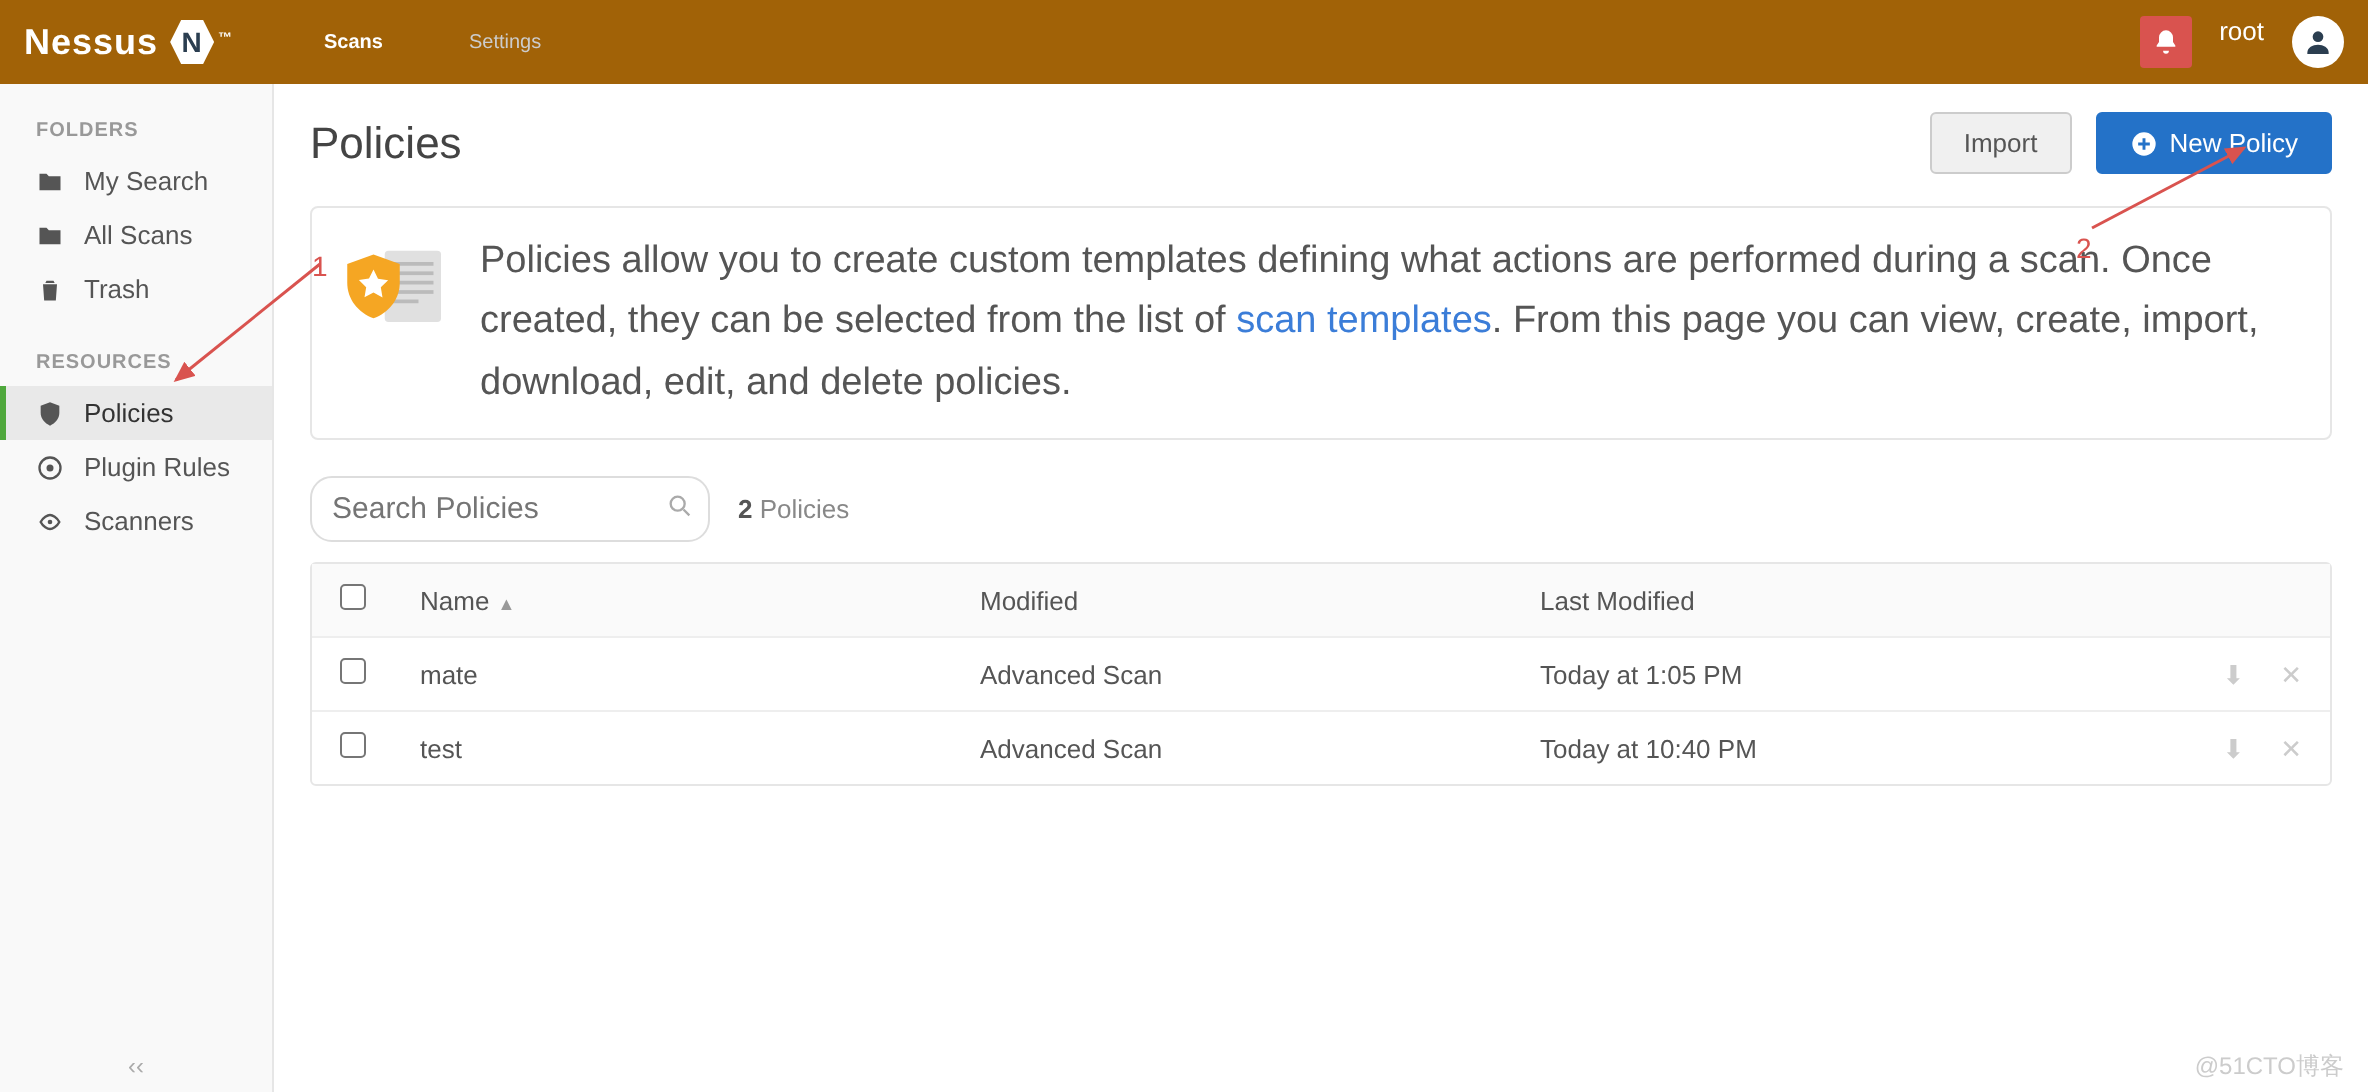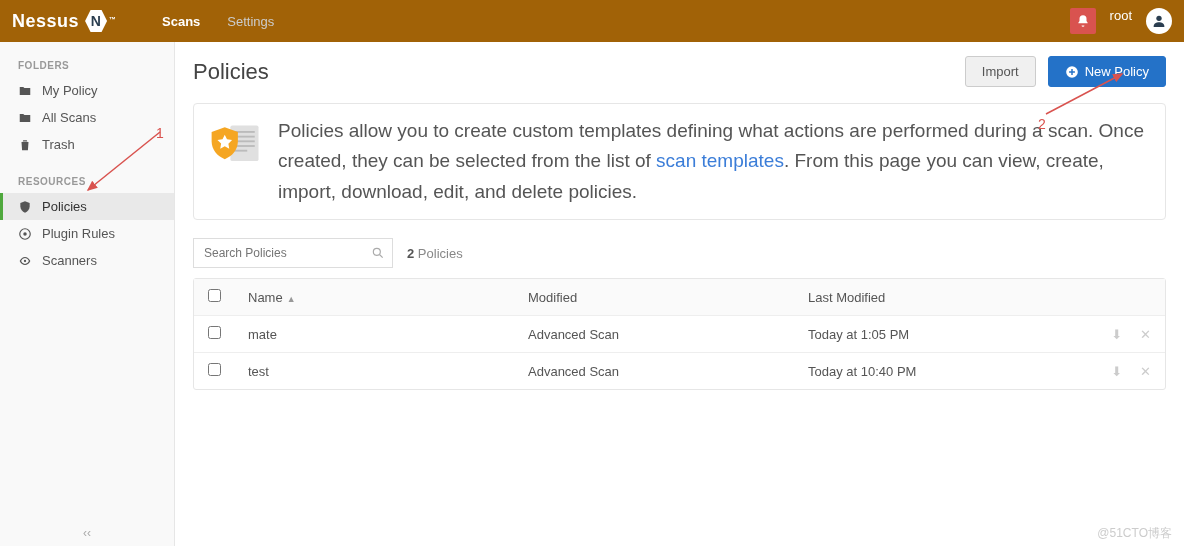--- a/index.html
+++ b/index.html
@@ -1,45 +1,45 @@
 <!DOCTYPE html>
 <html><head>
 <meta charset="utf-8">
 <style>
 *{box-sizing:border-box;margin:0;padding:0;font-family:"Segoe UI",Arial,sans-serif}
 body{background:#fff;width:1184px;height:546px;overflow:hidden;position:relative}
 .topbar{height:42px;background:#a16207;display:flex;align-items:center;color:#fff;padding:0 12px}
 .logo{display:flex;align-items:center;font-size:18px;font-weight:600;letter-spacing:.5px;width:150px}
 .hex{width:22px;height:22px;background:#fff;color:#2b3e50;font-weight:700;font-size:14px;text-align:center;line-height:22px;margin-left:6px;border-radius:3px;clip-path:polygon(25% 0%,75% 0%,100% 50%,75% 100%,25% 100%,0% 50%)}
 .tm{font-size:7px;align-self:flex-start;margin-top:6px;margin-left:2px}
-.navtabs{display:flex;gap:27px;font-size:13px}
+.navtabs{display:flex;gap:43px;font-size:10px}
 .navtabs span{cursor:pointer;color:#ccc}
 .navtabs .active{color:#fff;font-weight:600}
 .topright{margin-left:auto;display:flex;align-items:flex-start;gap:14px;font-size:13px}
 .bell{width:26px;height:26px;background:#d9534f;border-radius:2px;display:flex;align-items:center;justify-content:center}
 .usericon{width:26px;height:26px;border-radius:50%;background:#fff;color:#2b3e50;display:flex;align-items:center;justify-content:center}
 .main{display:flex;height:calc(100% - 42px)}
-.side{width:175px;background:#f9f9f9;border-right:1px solid #e6e6e6;padding-top:14px;position:relative}
+.side{width:137px;background:#f9f9f9;border-right:1px solid #e6e6e6;padding-top:14px;position:relative}
 .shead{font-size:10px;color:#999;font-weight:600;letter-spacing:.5px;padding:4px 18px 6px}
 .sitem{display:flex;align-items:center;gap:10px;padding:6px 18px;font-size:13px;color:#555;cursor:pointer}
 .sitem.active{background:#e9e9e9;border-left:3px solid #4fa83d;padding-left:15px;color:#333}
 .sitem svg{width:14px;height:14px;fill:#555}
 .collapse{position:absolute;bottom:6px;left:0;right:0;text-align:center;color:#aaa;font-size:12px;cursor:pointer}
 .content{flex:1;padding:14px 18px;position:relative;overflow:auto}
 .pagehead{display:flex;align-items:center;margin-bottom:16px}
 .pagehead h1{font-size:22px;font-weight:400;color:#444}
 .btns{margin-left:auto;display:flex;gap:12px}
 .btn{padding:7px 16px;font-size:13px;border-radius:3px;cursor:pointer;border:1px solid #ccc;background:#f0f0f0;color:#555}
 .btn.primary{background:#2472c8;border-color:#2472c8;color:#fff;display:flex;align-items:center;gap:6px}
 .infobox{border:1px solid #e6e6e6;border-radius:4px;padding:12px;display:flex;gap:12px;margin-bottom:18px;font-size:19px;color:#555;line-height:1.6}
 .infobox a{color:#3b7dd8;text-decoration:none}
 .shield{width:60px;height:60px;flex-shrink:0;position:relative}
 .searchwrap{display:flex;align-items:center;gap:14px;margin-bottom:10px}
 .searchbox{position:relative;width:200px}
-.searchbox input{width:100%;padding:7px 30px 7px 10px;border:1px solid #ddd;border-radius:0;font-size:12px;color:#888}
+.searchbox input{width:100%;padding:7px 30px 7px 10px;border:1px solid #ddd;border-radius:11px;font-size:15px;color:#888}
 .searchbox svg{position:absolute;right:8px;top:8px;width:14px;height:14px;fill:#aaa}
 .cnt{font-size:13px;color:#888}
 .cnt b{color:#555;font-weight:600}
 .tbl{border:1px solid #e6e6e6;border-radius:3px}
 .trow{display:flex;align-items:center;padding:10px 14px;font-size:13px;color:#555;border-bottom:1px solid #eee}
 .trow.head{background:#fafafa;font-weight:400;color:#555}
 .trow:last-child{border-bottom:none}
 .c-chk{width:40px}
 .c-name{width:280px}
 .c-tmpl{width:280px}
@@ -80,21 +80,21 @@
   </div>
 </div>
 
 <div class="main">
   <div class="side">
     <div class="shead">FOLDERS</div>
     <div class="sitem">
       <svg viewBox="0 0 24 24">
           <path d="M3 5h6l2 2h10v12H3z"></path>
         </svg>
-      <span>My Policy</span>
+      <span>My Search</span>
     </div>
     <div class="sitem">
       <svg viewBox="0 0 24 24">
           <path d="M3 5h6l2 2h10v12H3z"></path>
         </svg>
       <span>All Scans</span>
     </div>
     <div class="sitem">
       <svg viewBox="0 0 24 24">
           <path d="M6 7h12l-1 14H7zM9 4h6l1 2H8z"></path>

